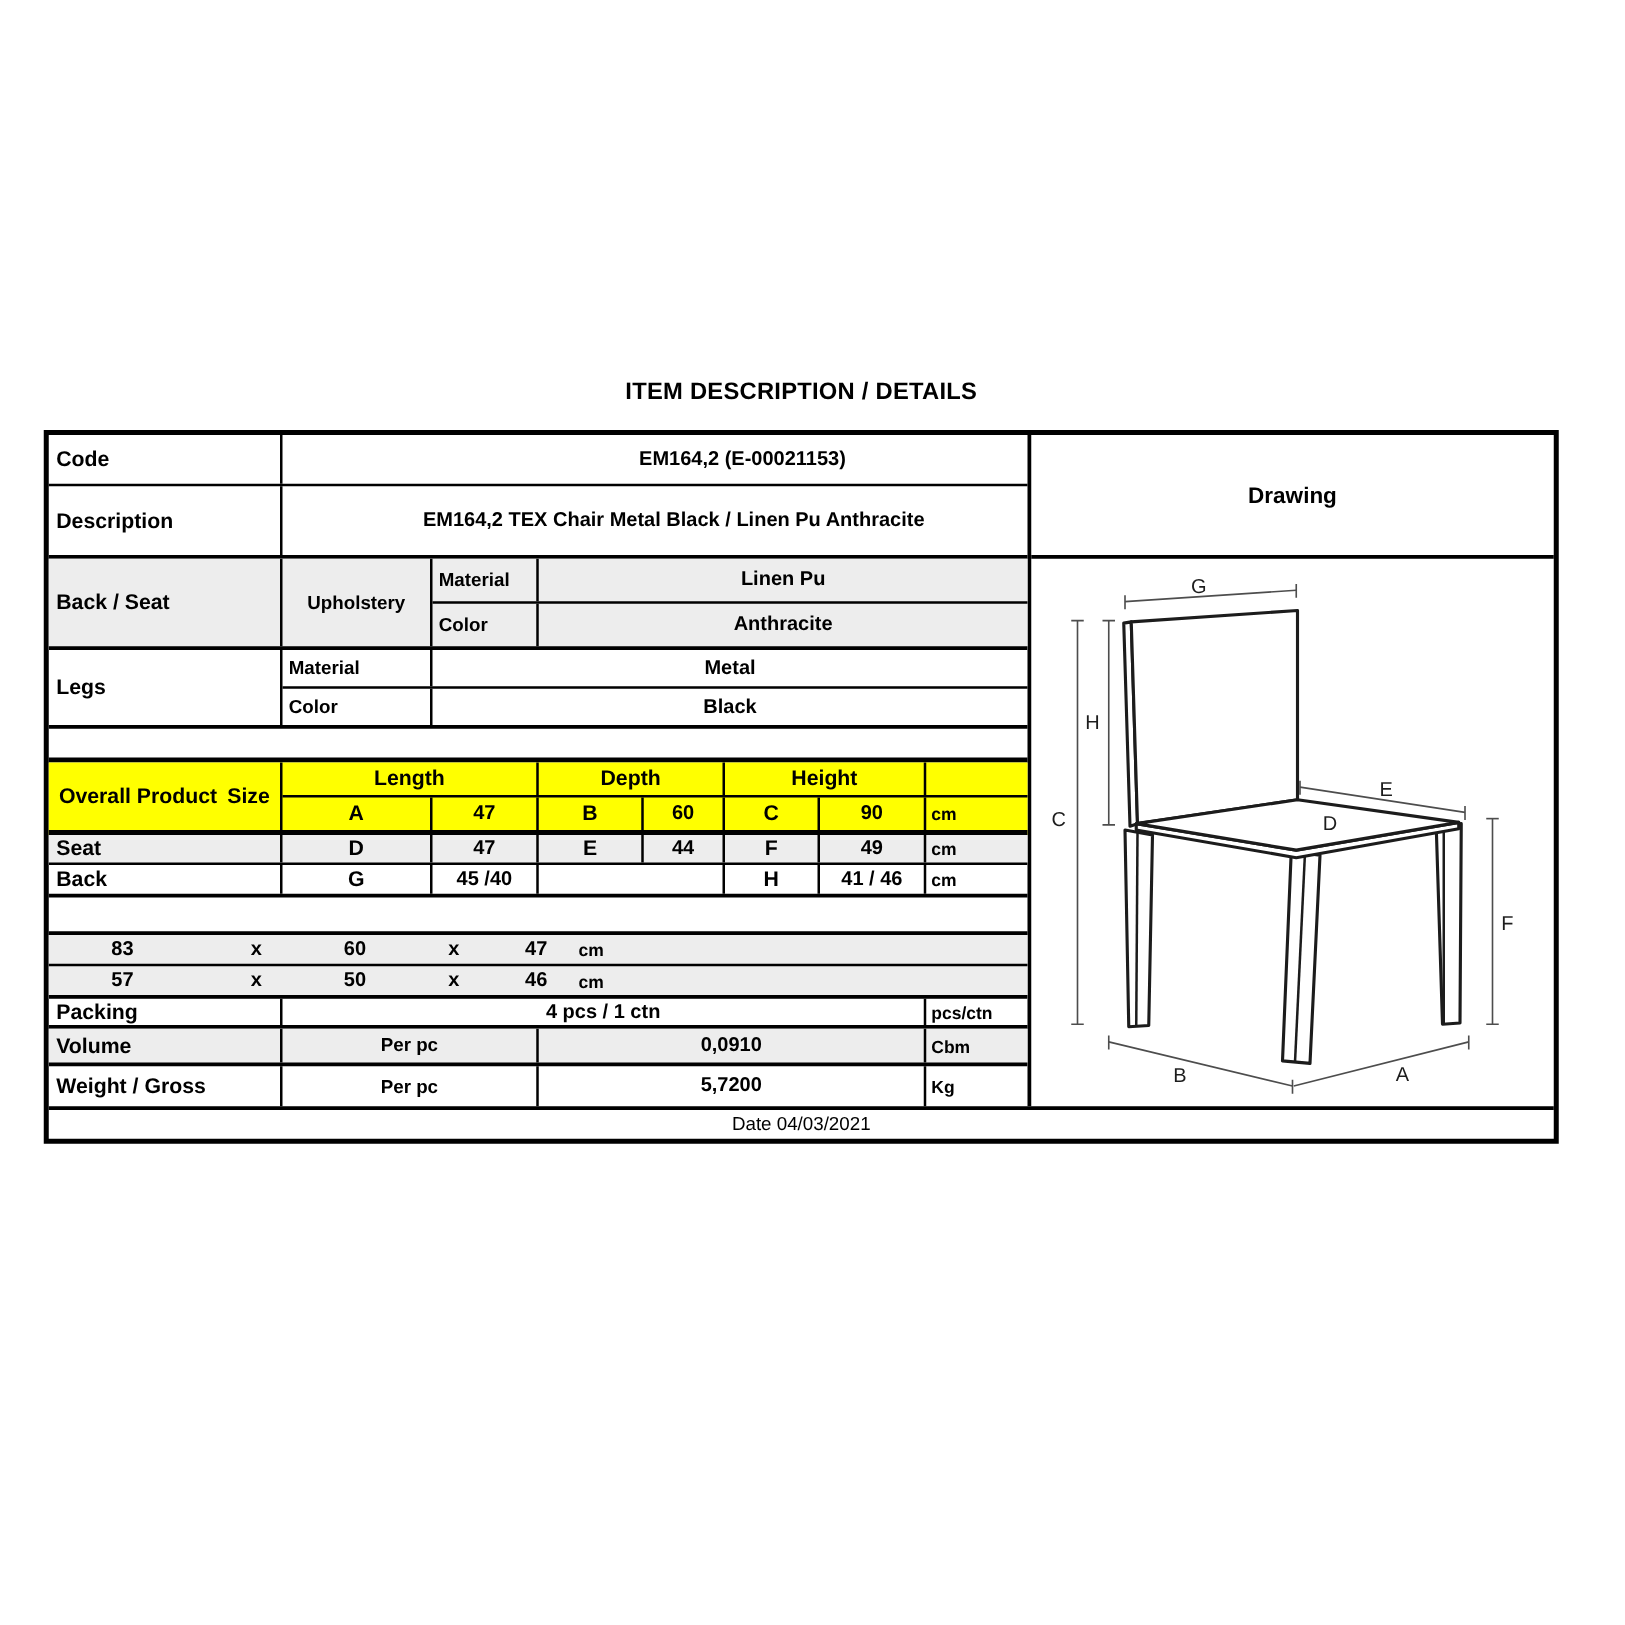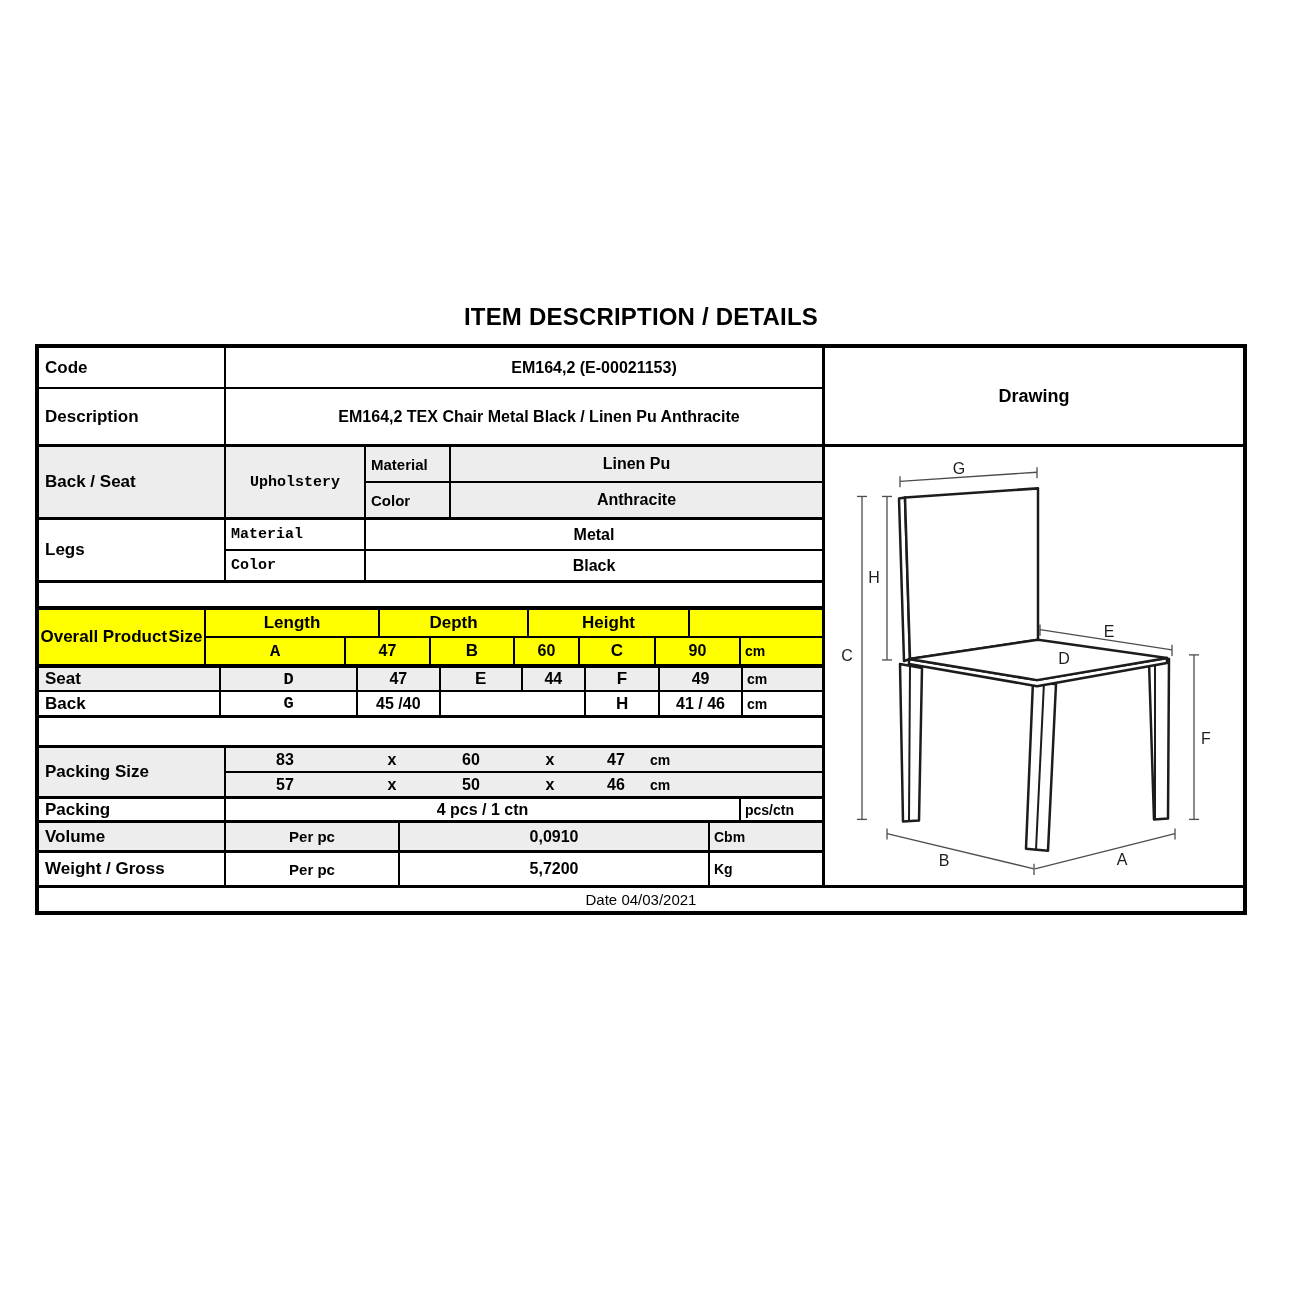--- a/index.html
+++ b/index.html
@@ -3,40 +3,40 @@
 <meta charset="utf-8">
 <style>
   html,body{margin:0;padding:0;}
   body{
     width:1300px;height:1300px;background:#ffffff;position:relative;overflow:hidden;
     font-family:"Liberation Sans","DejaVu Sans",sans-serif;color:#000;
     -webkit-font-smoothing:antialiased;
   }
   .doc-title{
     position:absolute;left:35px;top:303px;width:1212px;text-align:center;
-    font-size:24px;font-weight:bold;letter-spacing:.2px;
+    font-size:19px;font-weight:bold;letter-spacing:.2px;
   }
   .spec-table{
     position:absolute;left:35px;top:344px;width:1212px;
     border:4px solid var(--border);box-sizing:border-box;background:#fff;
   }
   .main{display:flex;width:100%;height:537px;}
   .left{width:786px;border-right:3px solid var(--border);box-sizing:border-box;display:flex;flex-direction:column;}
   .right{flex:1;display:flex;flex-direction:column;}
   .row{display:flex;box-sizing:border-box;}
   .bb2{border-bottom:2px solid var(--border);}
   .bb3{border-bottom:3px solid var(--border);}
   .bb4{border-bottom:4px solid var(--border);}
   .cell{box-sizing:border-box;border-right:2px solid var(--border);display:flex;align-items:center;overflow:hidden;}
   .cell.last{border-right:none;}
   .col{display:flex;flex-direction:column;flex:1;box-sizing:border-box;justify-content:space-between;}
   .subrow{display:flex;flex:1;box-sizing:border-box;}
-  .w187{width:187px;} .w120{width:140px;font-family:Liberation Mono, monospace;} .w85{width:85px;} .w84{width:84px;}
+  .w187{width:187px;} .w120{width:120px;} .w85{width:85px;} .w84{width:84px;}
   .w65{width:65px;} .w76{width:76px;} .w81{width:81px;} .w149{width:149px;}
-  .w161{width:161px;} .w205{width:174px;} .w310{width:310px;} .w515{width:515px;}
+  .w161{width:161px;} .w205{width:205px;} .w310{width:310px;} .w515{width:515px;}
   .flex1{flex:1;}
   .lbl{font-weight:bold;font-size:17px;padding-left:6px;}
   .sm{font-size:15px;font-weight:bold;padding-left:5px;}
   .val{font-weight:bold;font-size:16px;justify-content:center;text-align:center;}
   .num{font-weight:bold;font-size:16px;justify-content:center;text-align:center;}
   .letter{font-weight:bold;font-size:17px;justify-content:center;text-align:center;}
   .unit{font-size:14px;font-weight:bold;padding-left:4px;}
   .gray{background:var(--section_gray);}
   .yellow{background:var(--highlight);}
   .h-code{height:41px;} .h-desc{height:58px;} .h-bs{height:73px;} .h-legs{height:63px;}
@@ -157,21 +157,20 @@
         <div class="cell w85 num">45 /40</div>
         <div class="cell w149"></div>
         <div class="cell w76 letter">H</div>
         <div class="cell w85 num">41 / 46</div>
         <div class="cell w81 last unit">cm</div>
       </div>
 
       <div class="row h-gap2 bb3"></div>
 
       <div class="row h-psize bb3 gray">
-        <div class="cell w187 lbl">Packing Size</div>
         <div class="col">
           <div class="subrow bb2">
             <div class="ps-content">
               <span class="ps-l">83</span>
               <span class="ps-x1">x</span>
               <span class="ps-d">60</span>
               <span class="ps-x2">x</span>
               <span class="ps-h">47</span>
               <span class="ps-u">cm</span>
             </div>

